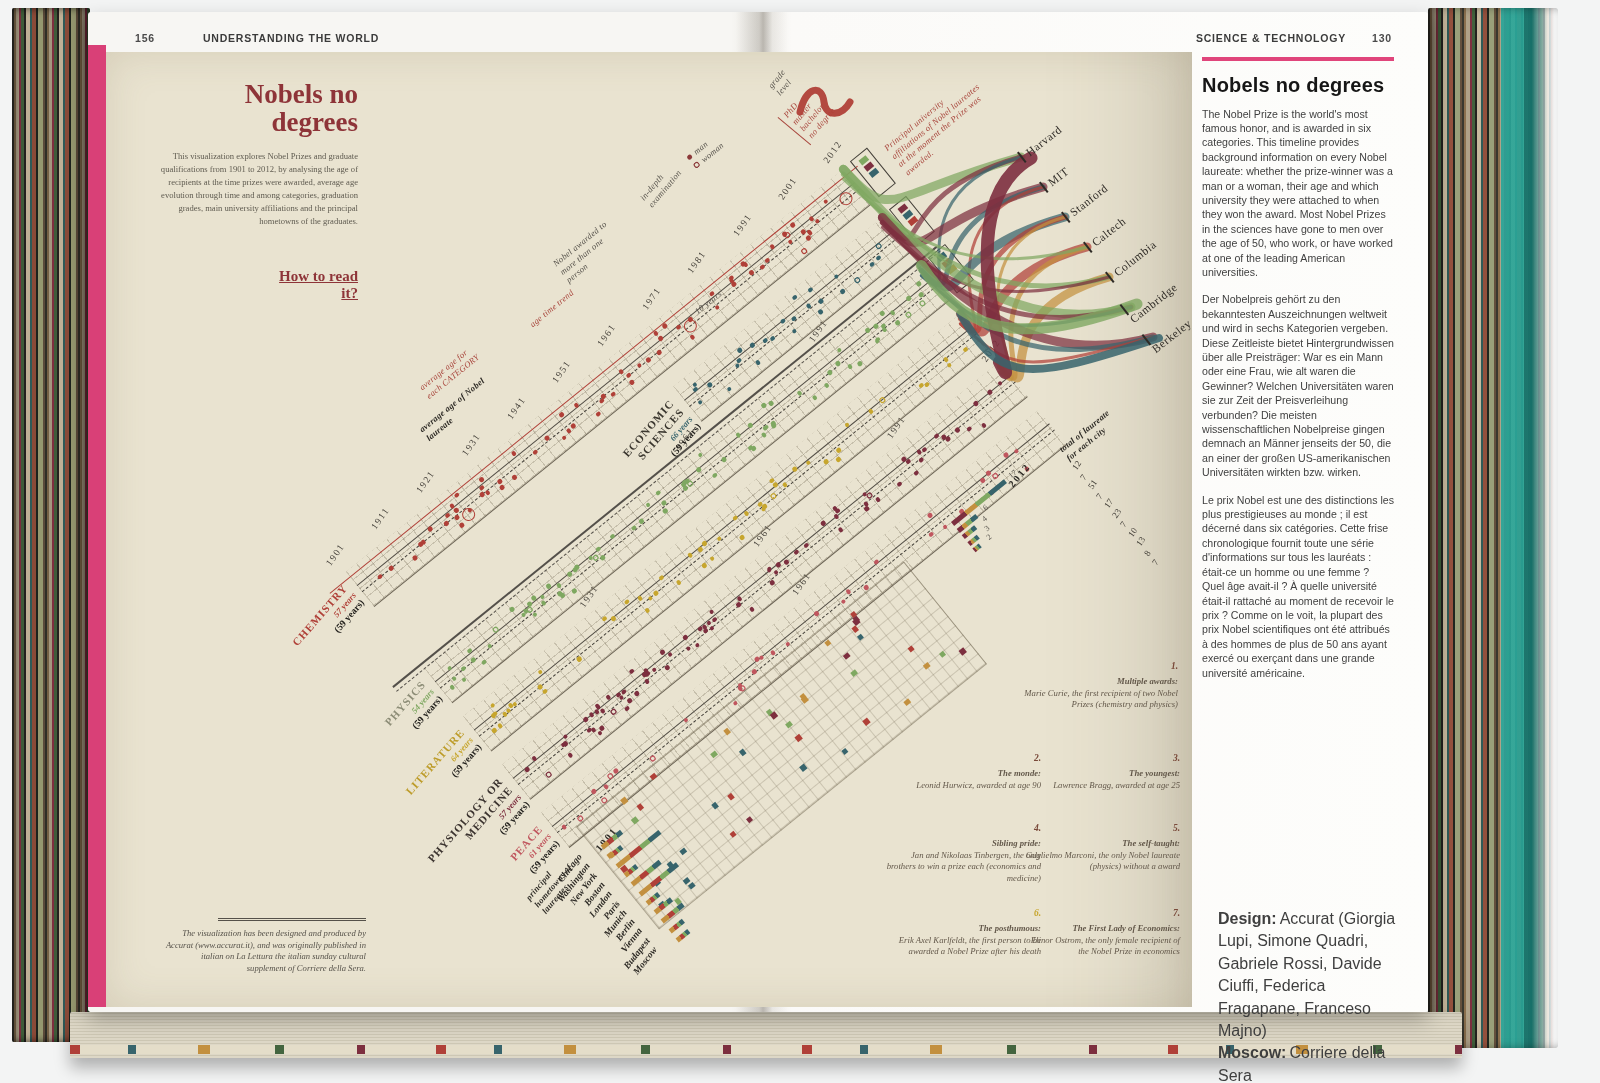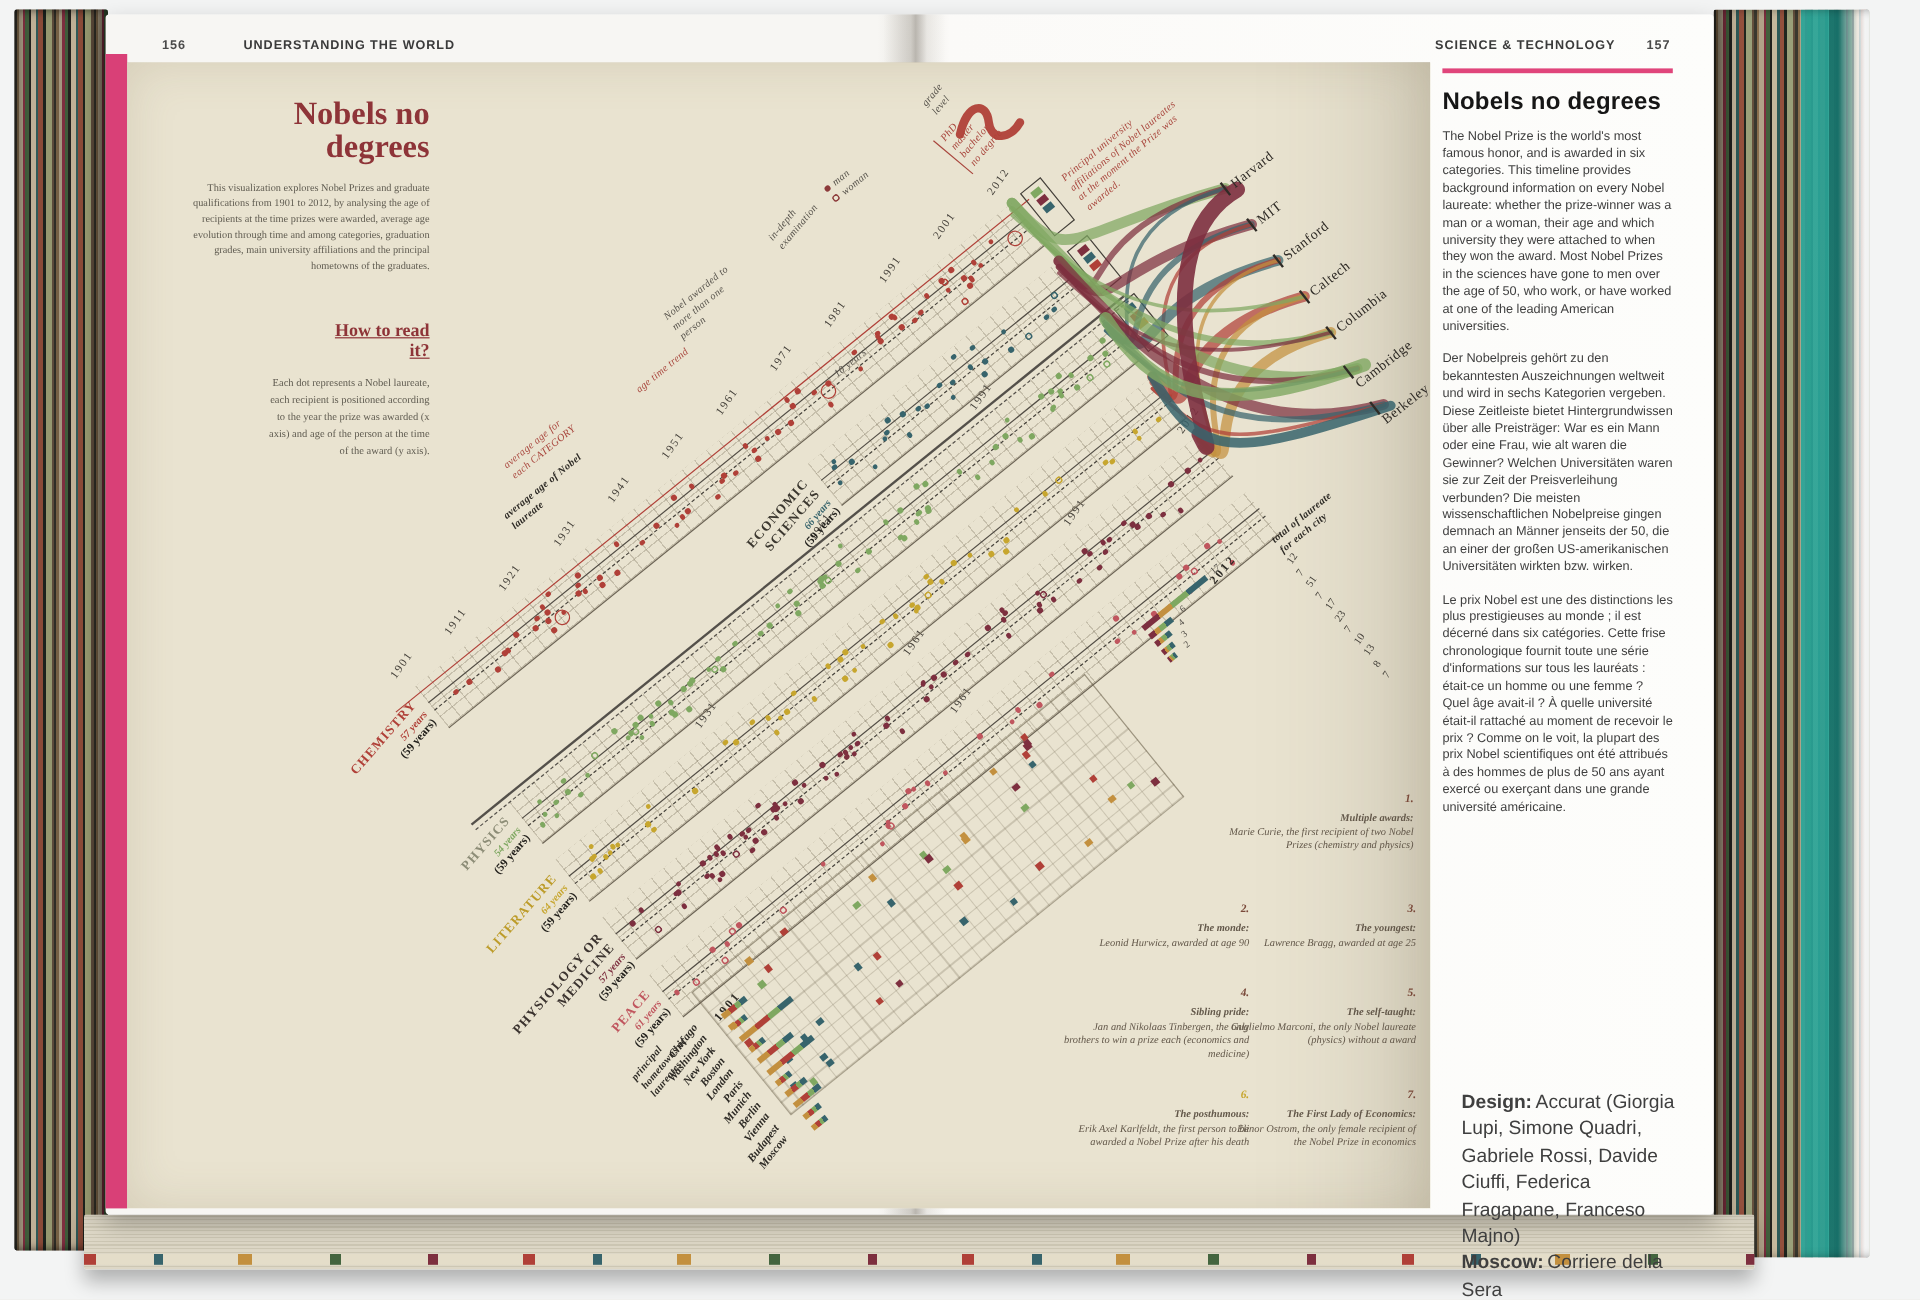--- a/index.html
+++ b/index.html
@@ -137,30 +137,30 @@
   <div class="edge edge-b"></div>
 
   <div class="spread">
     <div class="gutter"></div>
     <div class="pink-stripe"></div>
 
     <div class="hdr hdr-l">
       <span class="pnum">156</span><span class="htitle">UNDERSTANDING THE WORLD</span>
     </div>
     <div class="hdr hdr-r">
-      <span class="htitle">SCIENCE &amp; TECHNOLOGY</span><span class="pnum">157</span>
+      <span class="htitle">SCIENCE &amp; TECHNOLOGY</span><span class="pnum">130</span>
     </div>
 
     <div class="panel" id="panel">
       <div class="ltb">
         <h1>Nobels no degrees</h1>
         <p class="intro">This visualization explores Nobel Prizes and graduate qualifications from 1901 to 2012, by analysing the age of recipients at the time prizes were awarded, average age evolution through time and among categories, graduation grades, main university affiliations and the principal hometowns of the graduates.</p>
         <div class="how">How to read it?</div>
-        <p class="howtext">Each dot represents a Nobel laureate, each recipient is positioned according to the year the prize was awarded (x axis) and age of the person at the time of the award (y axis).</p>
       </div>
+      <div class="footnote">The visualization has been designed and produced by Accurat (www.accurat.it), and was originally published in italian on La Lettura the italian sunday cultural supplement of Corriere della Sera.</div>
 
     <div class="rot" style="left: 240px; top: 520px; width: 640px; height: 372px; transform: rotate(-39deg);">
           <div class="ovline"></div>
           <div class="yr" style="left: -8px;">1901</div>
           <div class="yr" style="left: 50.1818px;">1911</div>
           <div class="yr" style="left: 108.364px;">1921</div>
           <div class="yr" style="left: 166.545px;">1931</div>
           <div class="yr" style="left: 224.727px;">1941</div>
           <div class="yr" style="left: 282.909px;">1951</div>
           <div class="yr" style="left: 341.091px;">1961</div>

